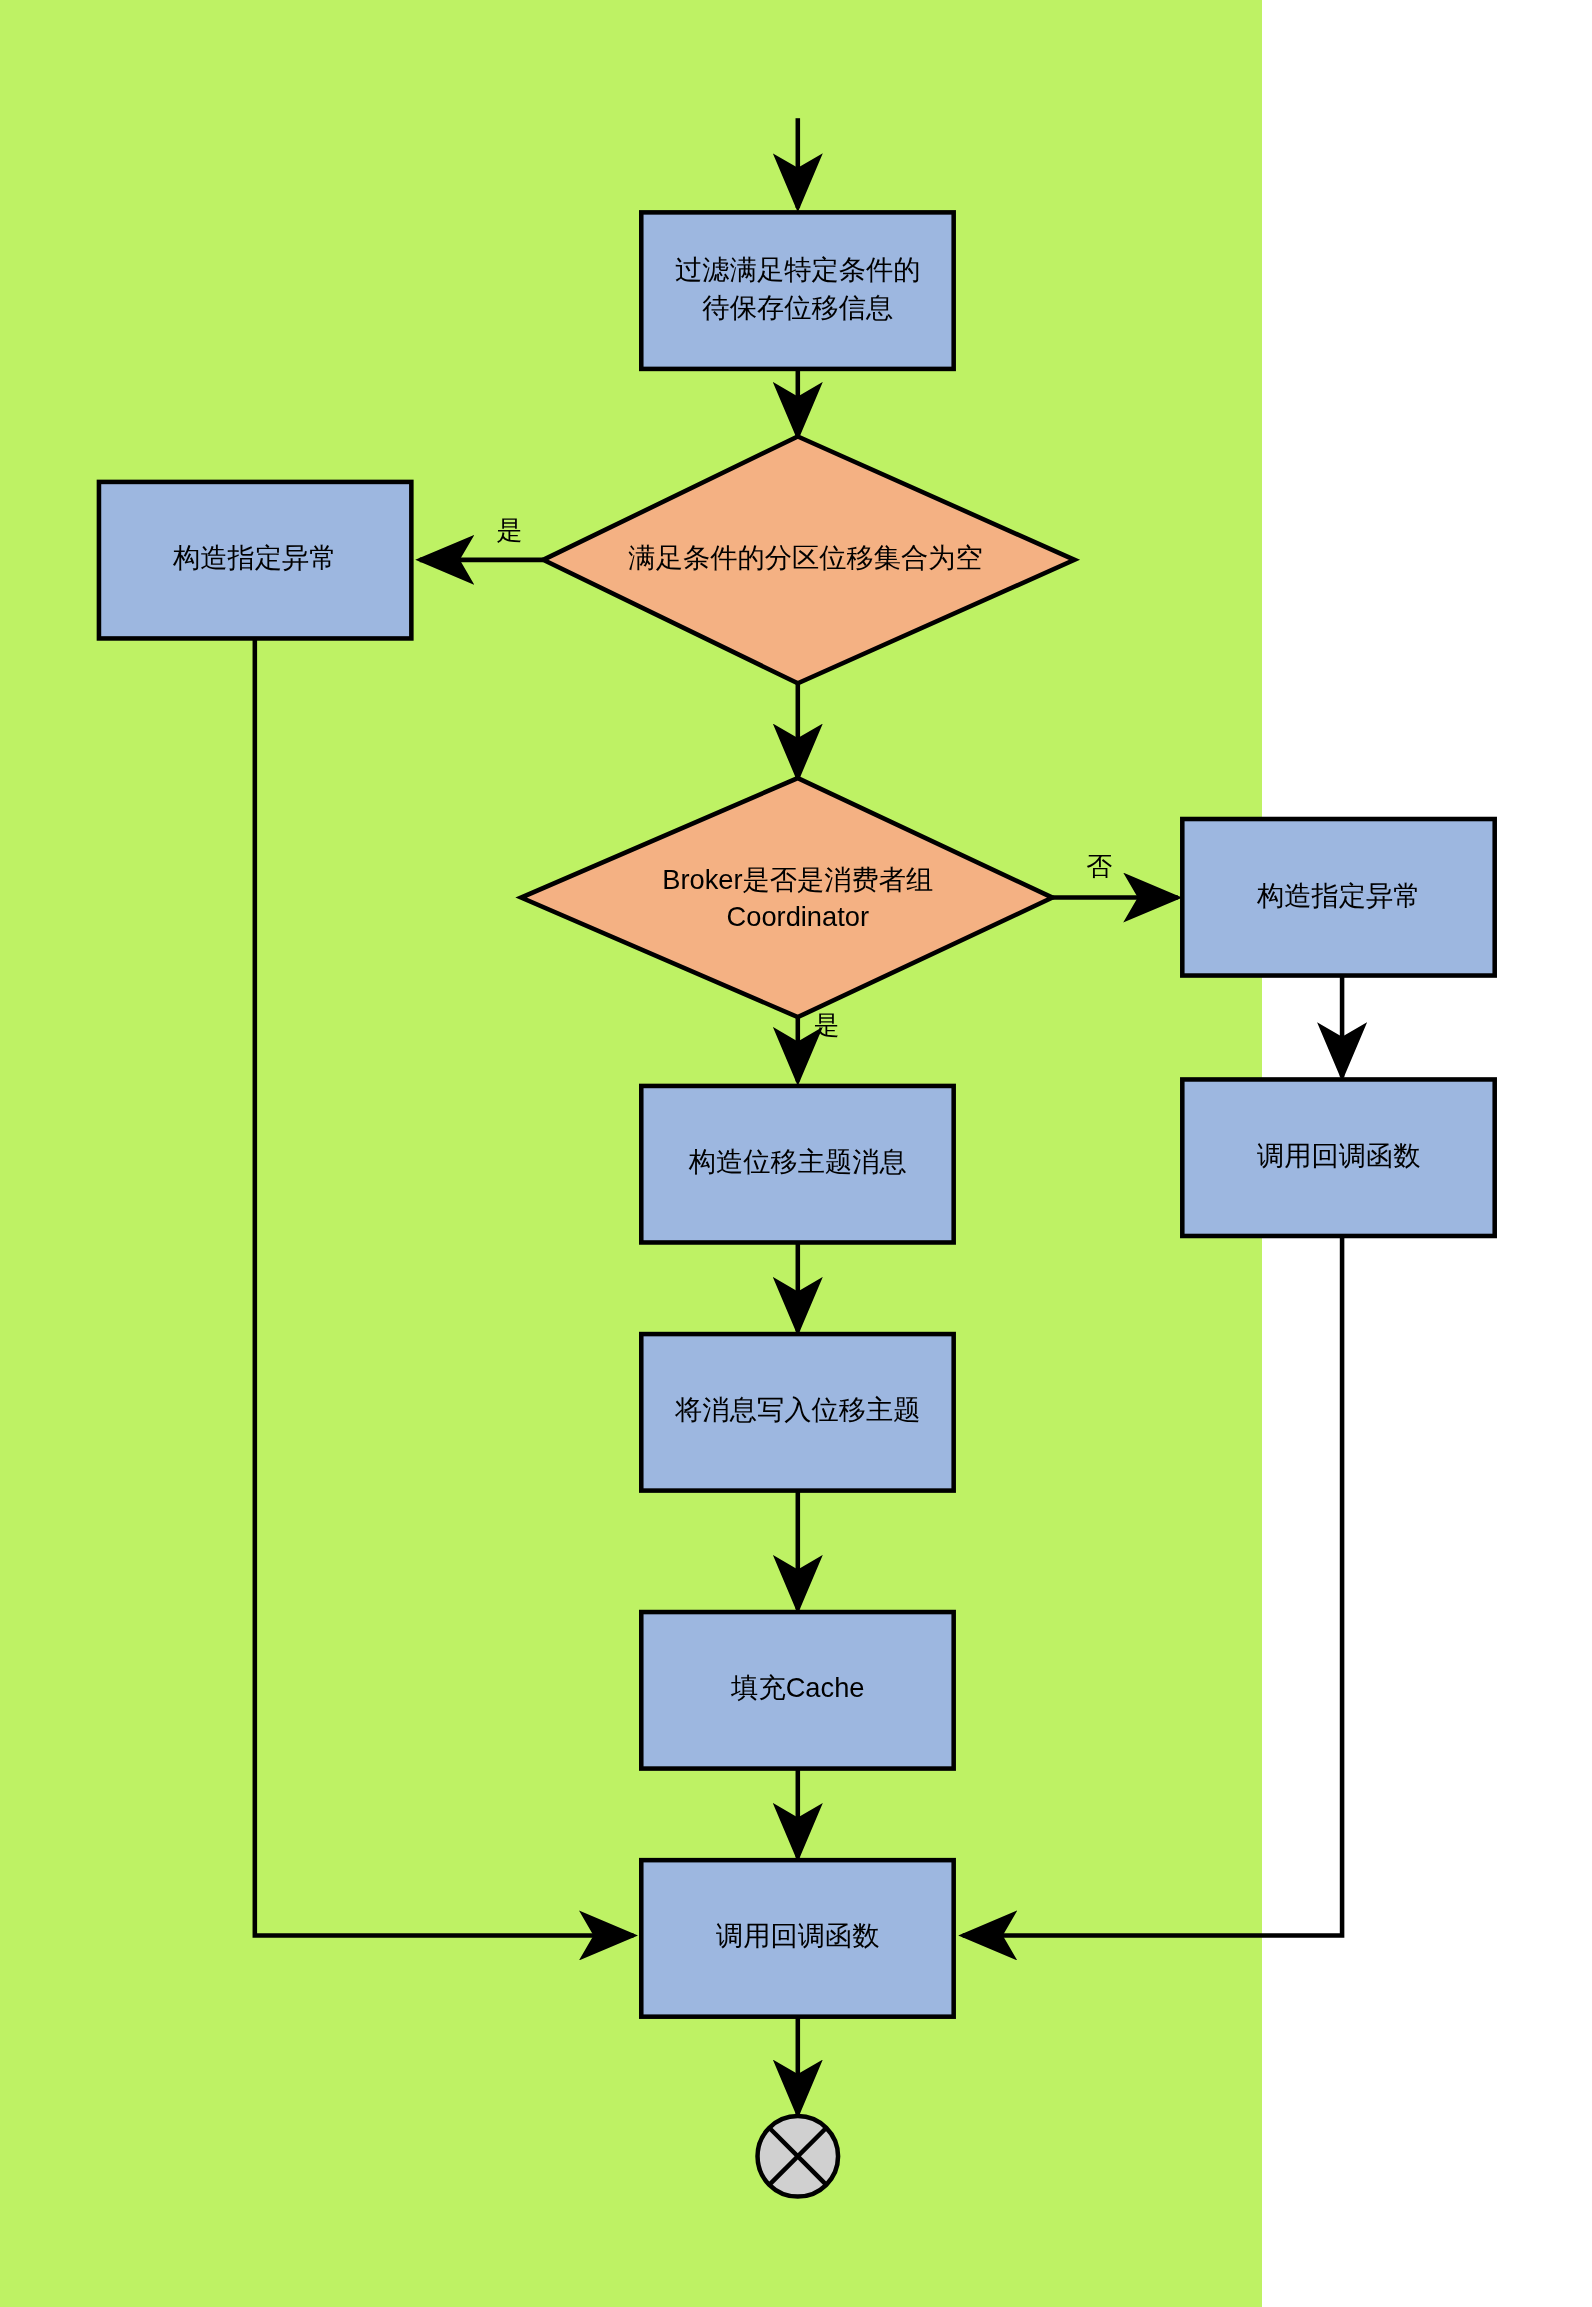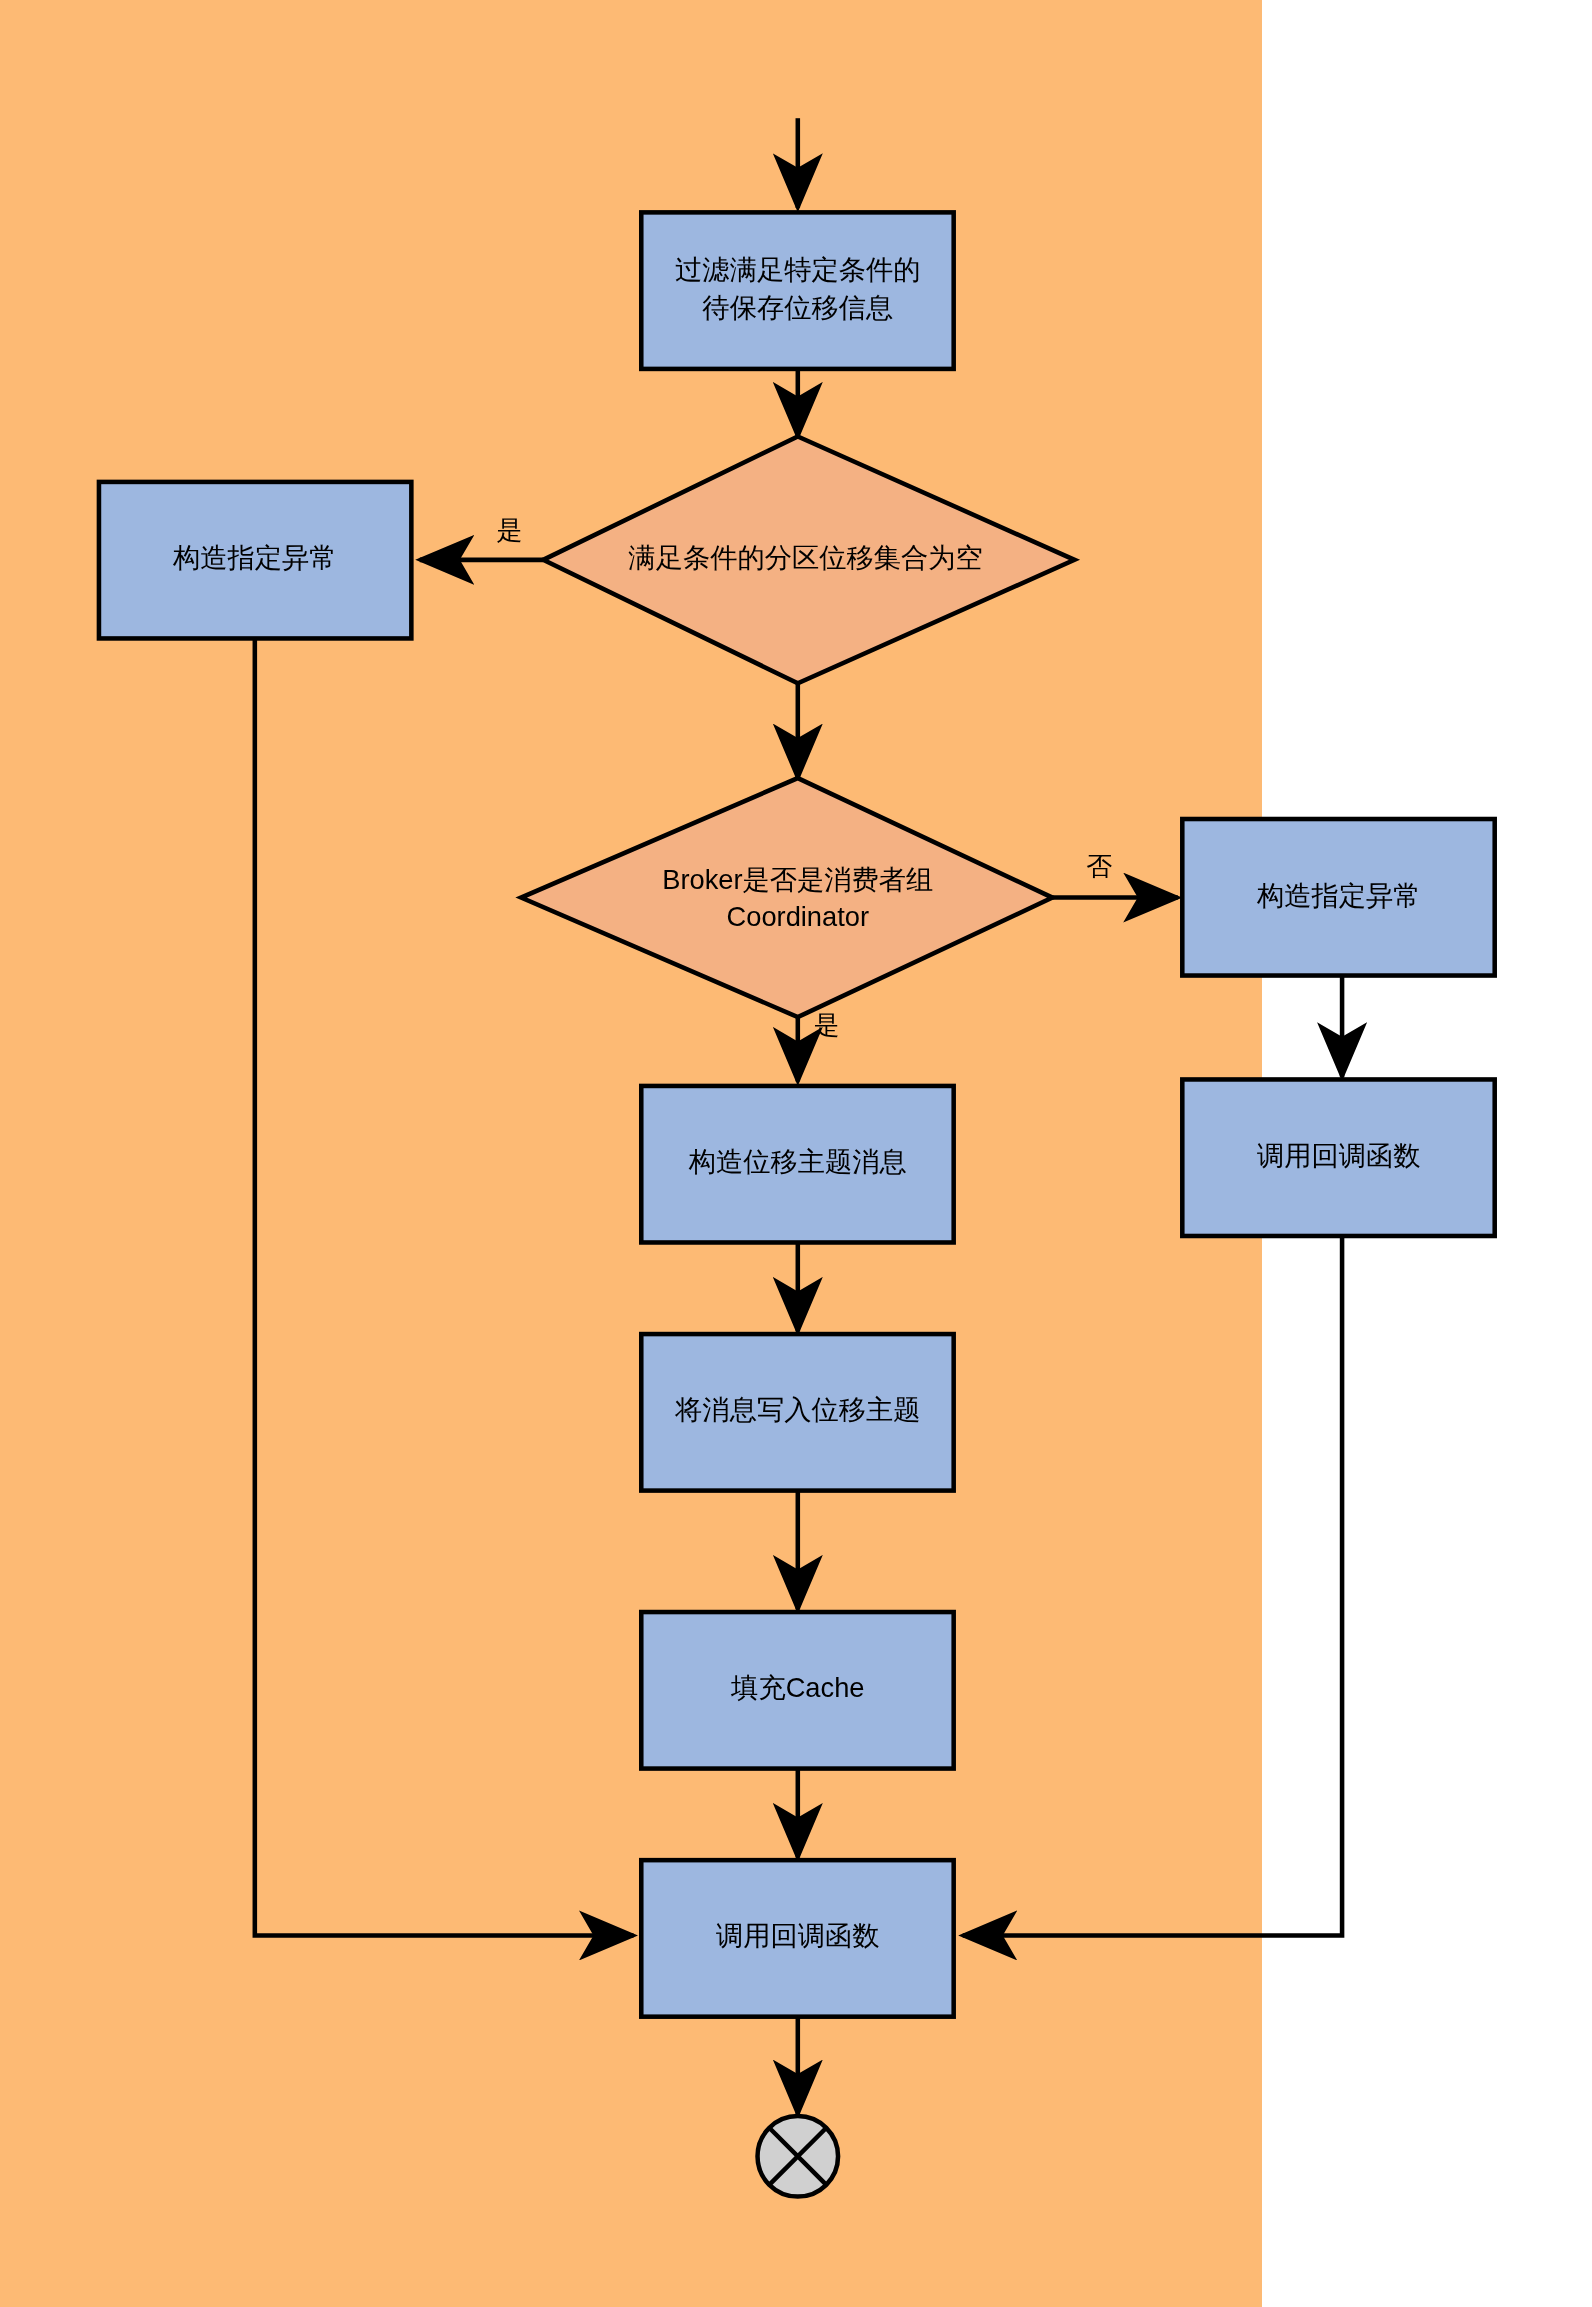--- a/index.html
+++ b/index.html
@@ -10,21 +10,21 @@
   body {
     width: 1593px;
     height: 2307px;
     font-family: "Liberation Sans", "DejaVu Sans", sans-serif;
     overflow: hidden;
   }
   #flowchart-root {
     position: relative;
     width: 1262px;
     height: 2307px;
-    background: #fdba74;
+    background: #bef264;
   }
   svg#flow-svg {
     display: block;
     width: 1593px;
     height: 2307px;
   }
   .node-shape {
     stroke: #000000;
     stroke-width: 7;
   }

